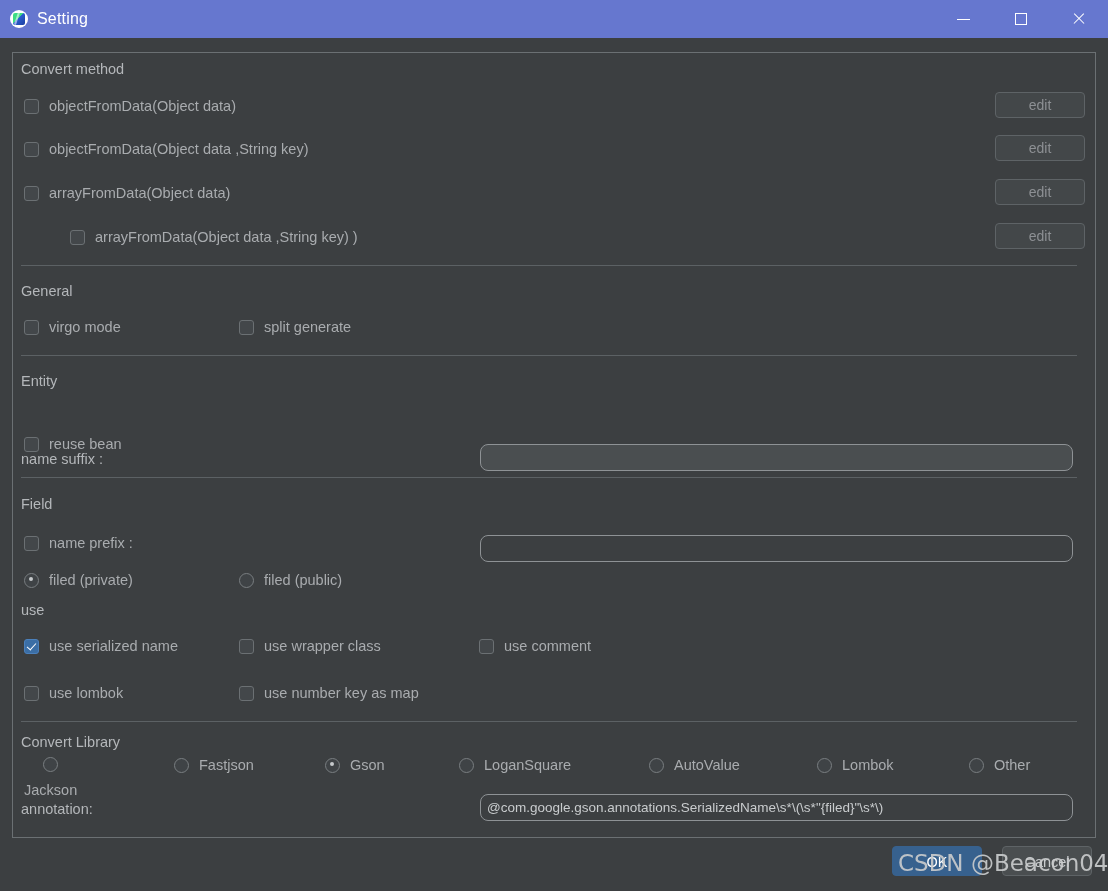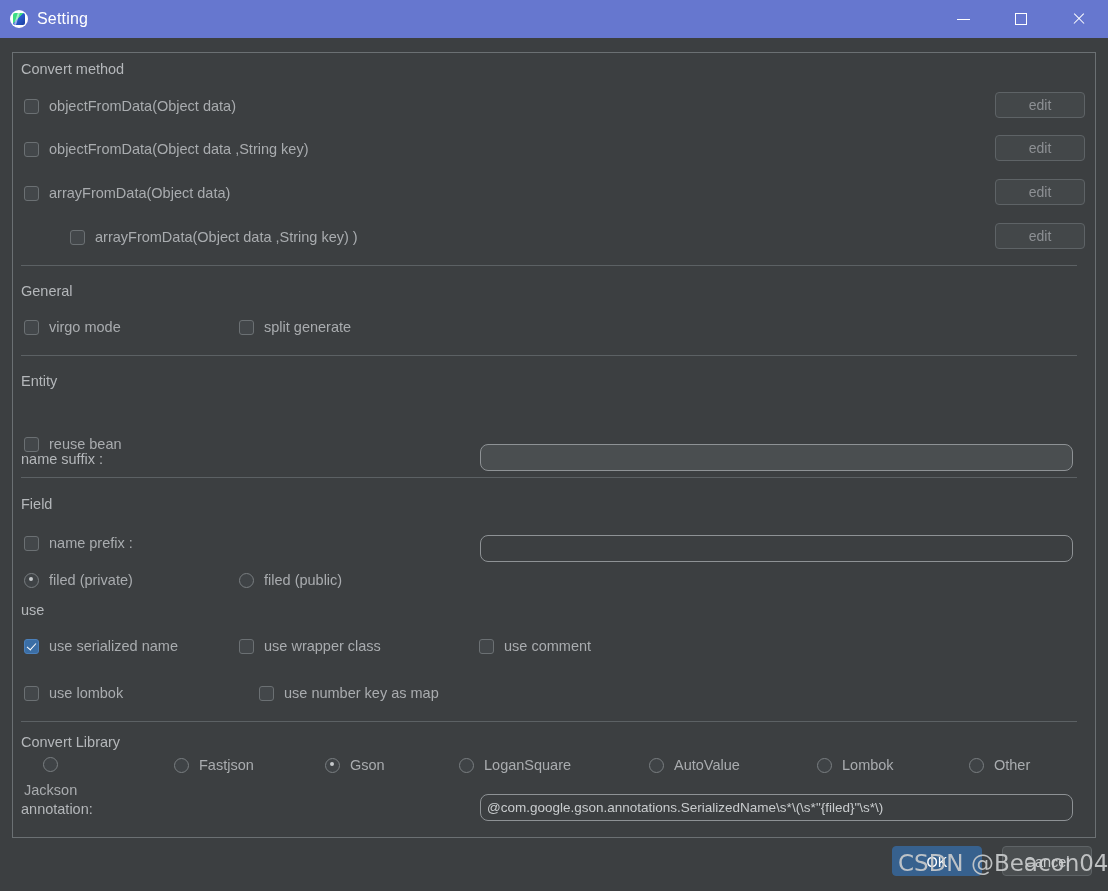--- a/index.html
+++ b/index.html
@@ -262,21 +262,21 @@
     </div>
     <div class="row-item" style="left:466px; top:585px;">
       <span class="cbox"></span>
       <span class="lbl">use comment</span>
     </div>
 
     <div class="row-item" style="left:11px; top:632px;">
       <span class="cbox"></span>
       <span class="lbl">use lombok</span>
     </div>
-    <div class="row-item" style="left:226px; top:632px;margin-left:20px;">
+    <div class="row-item" style="left:226px; top:632px;">
       <span class="cbox"></span>
       <span class="lbl">use number key as map</span>
     </div>
 
     <div class="divider" style="top:668px;"></div>
 
     <div class="section-title" style="left:8px; top:681px;">Convert Library</div>
 
     <div class="row-item" style="left:11px; top:704px;flex-direction:column;">
       <span class="radio"></span>

